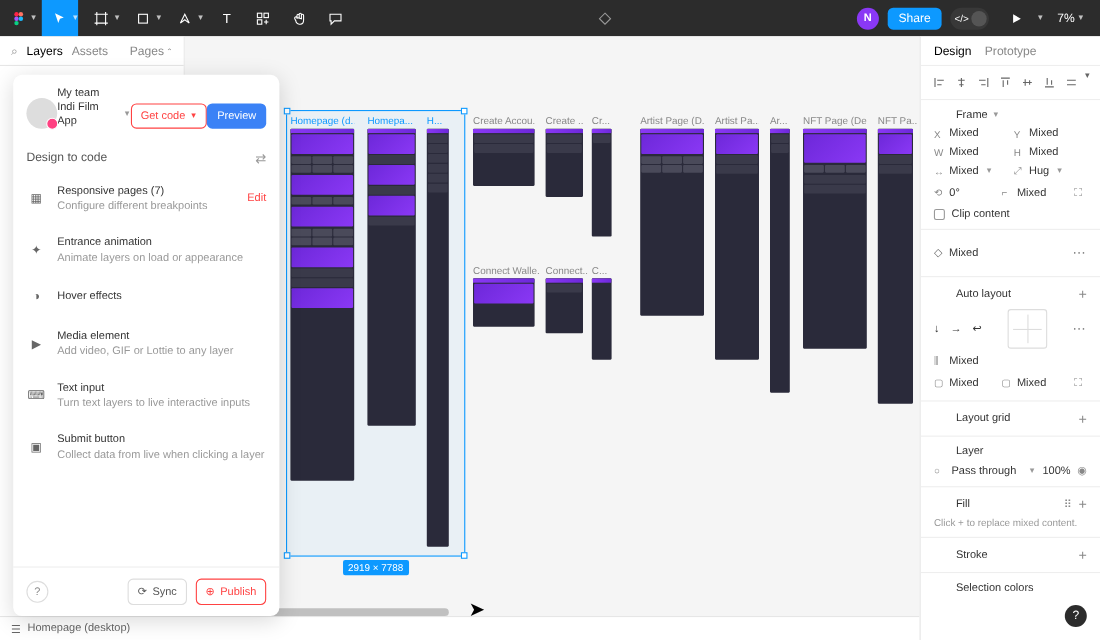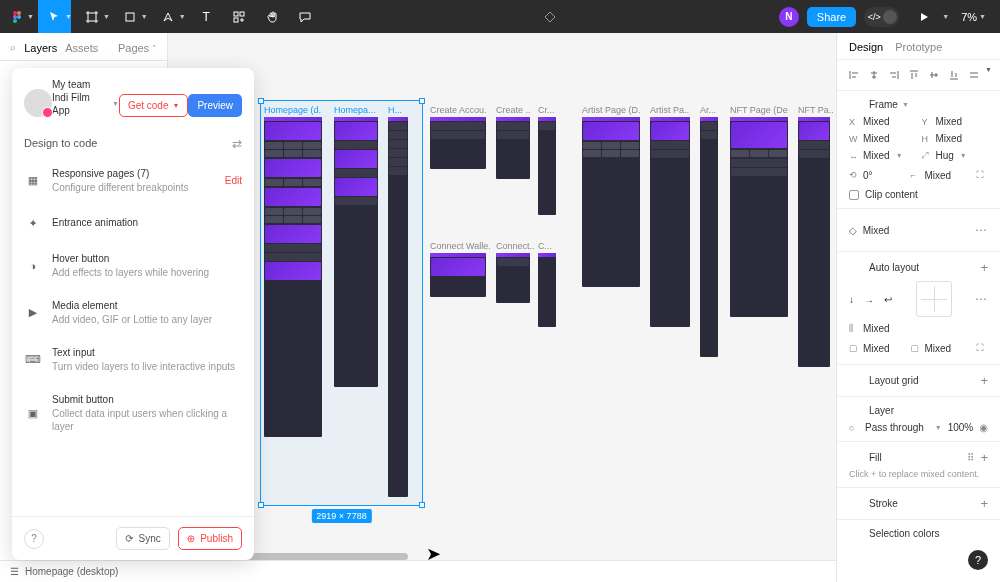--- a/index.html
+++ b/index.html
@@ -239,48 +239,48 @@
   <div class="ap-item-txt">
           <div class="ap-item-title">Responsive pages (7)</div>
   <div class="ap-item-desc">Configure different breakpoints</div>
         </div>
   <div class="ap-item-edit">Edit</div>
       </div>
       <div class="ap-item">
         <div class="ap-item-icon">✦</div>
   <div class="ap-item-txt">
           <div class="ap-item-title">Entrance animation</div>
+  <div class="ap-item-desc">Animate layers on load or appearance</div>
         </div>
   </div>
       <div class="ap-item">
         <div class="ap-item-icon">◑</div>
   <div class="ap-item-txt">
-          <div class="ap-item-title">Hover button</div>
-  <div class="ap-item-desc">Add effects to layers while hovering</div>
+          <div class="ap-item-title">Hover effects</div>
         </div>
   </div>
       <div class="ap-item">
         <div class="ap-item-icon">▶</div>
   <div class="ap-item-txt">
           <div class="ap-item-title">Media element</div>
   <div class="ap-item-desc">Add video, GIF or Lottie to any layer</div>
         </div>
   </div>
       <div class="ap-item">
         <div class="ap-item-icon">⌨</div>
   <div class="ap-item-txt">
           <div class="ap-item-title">Text input</div>
-  <div class="ap-item-desc">Turn video layers to live interactive inputs</div>
+  <div class="ap-item-desc">Turn text layers to live interactive inputs</div>
         </div>
   </div>
       <div class="ap-item">
         <div class="ap-item-icon">▣</div>
   <div class="ap-item-txt">
           <div class="ap-item-title">Submit button</div>
-  <div class="ap-item-desc">Collect data input users when clicking a layer</div>
+  <div class="ap-item-desc">Collect data from live when clicking a layer</div>
         </div>
   </div>
       <div class="ap-item">
   
   </div>
     </div>
   <div class="ap-footer">
     <div class="ap-help">?</div>
     <div class="ap-sync">
         <span>⟳</span>

